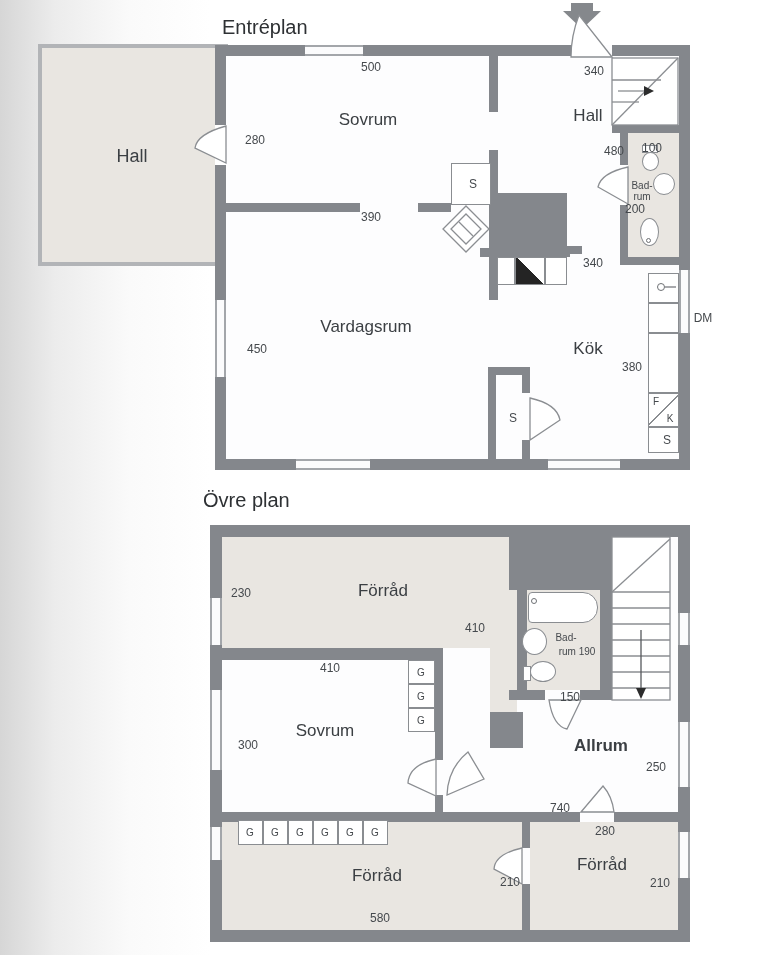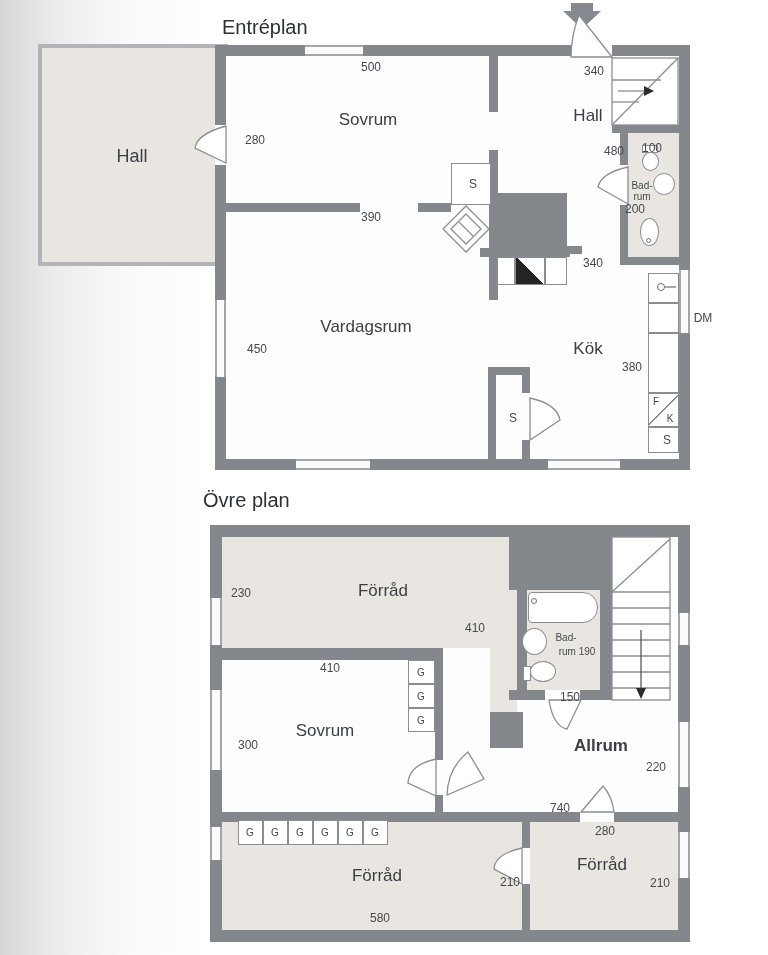--- a/index.html
+++ b/index.html
@@ -219,21 +219,21 @@
   <div class="rlabel" style="left:601px;top:746px;font-weight:bold;">Allrum</div>
   <div class="rlabel" style="left:602px;top:865px;">Förråd</div>
   <div class="rlabel" style="left:377px;top:876px;">Förråd</div>
   <div class="tiny" style="left:566px;top:637px;">Bad-</div>
   <div class="tiny" style="left:577px;top:651px;">rum 190</div>
   <div class="dim" style="left:237px;top:593px;">230</div>
   <div class="dim" style="left:471px;top:628px;">410</div>
   <div class="dim" style="left:326px;top:668px;">410</div>
   <div class="dim" style="left:244px;top:745px;">300</div>
   <div class="dim" style="left:566px;top:697px;">150</div>
-  <div class="dim" style="left:652px;top:767px;">220</div>
+  <div class="dim" style="left:652px;top:767px;">250</div>
   <div class="dim" style="left:556px;top:808px;">740</div>
   <div class="dim" style="left:601px;top:831px;">280</div>
   <div class="dim" style="left:506px;top:882px;">210</div>
   <div class="dim" style="left:656px;top:883px;">210</div>
   <div class="dim" style="left:376px;top:918px;">580</div>
 
   <div class="tiny" style="left:421px;top:672px;">G</div>
   <div class="tiny" style="left:421px;top:696px;">G</div>
   <div class="tiny" style="left:421px;top:720px;">G</div>
 

